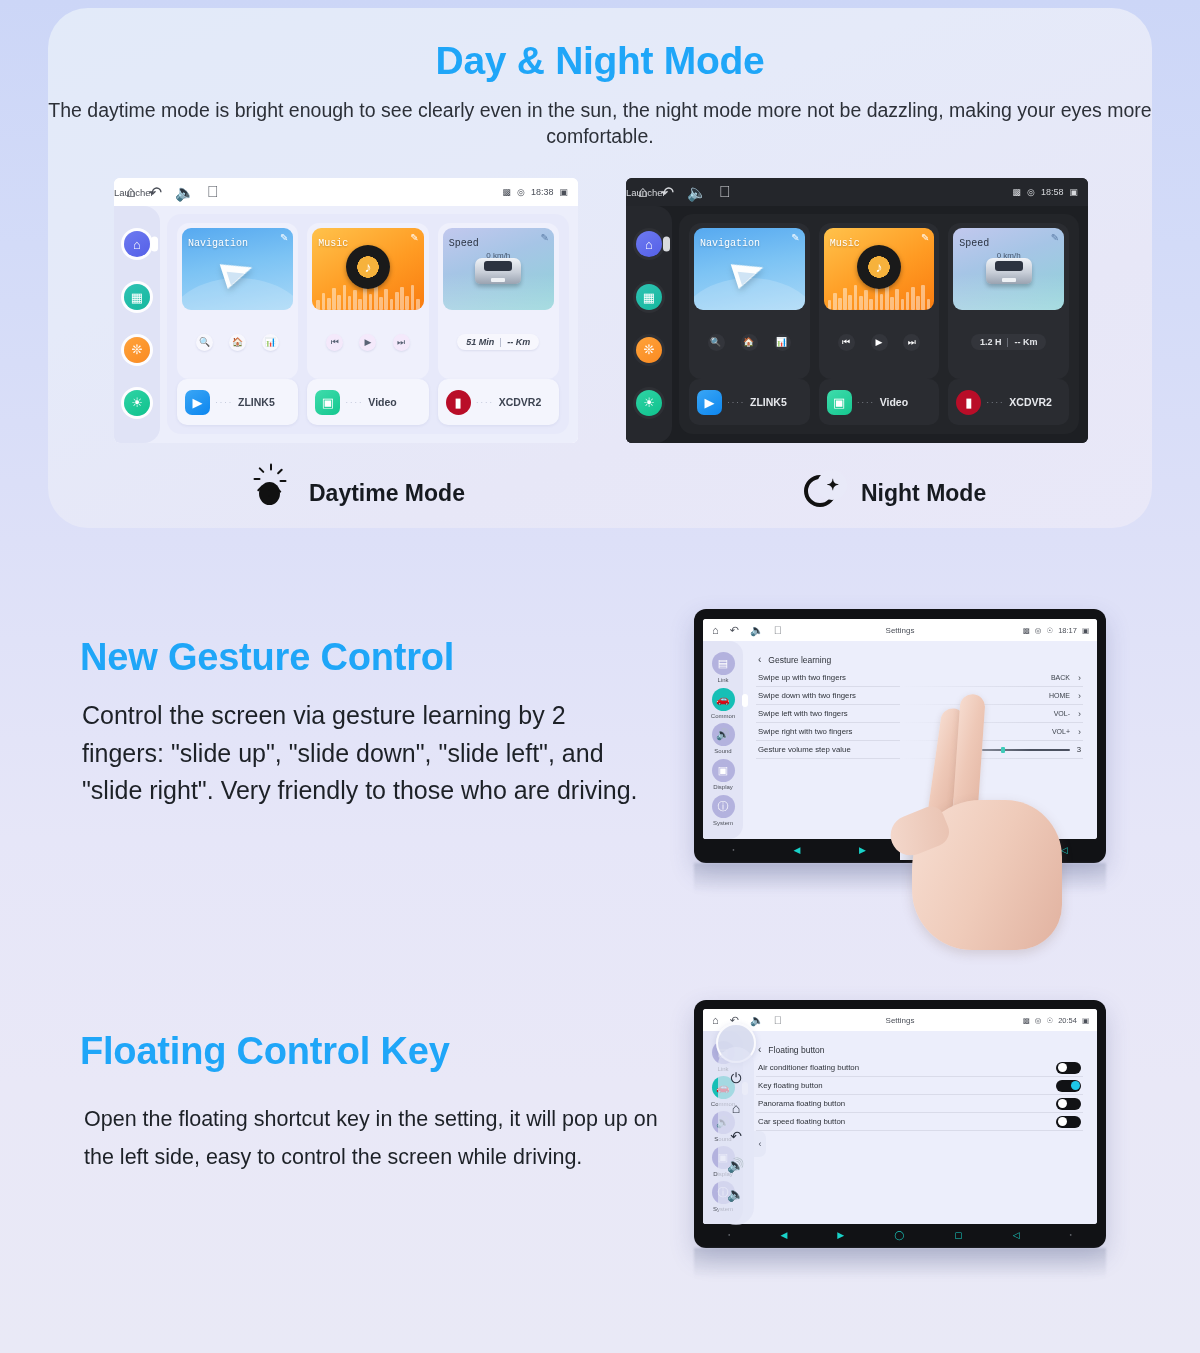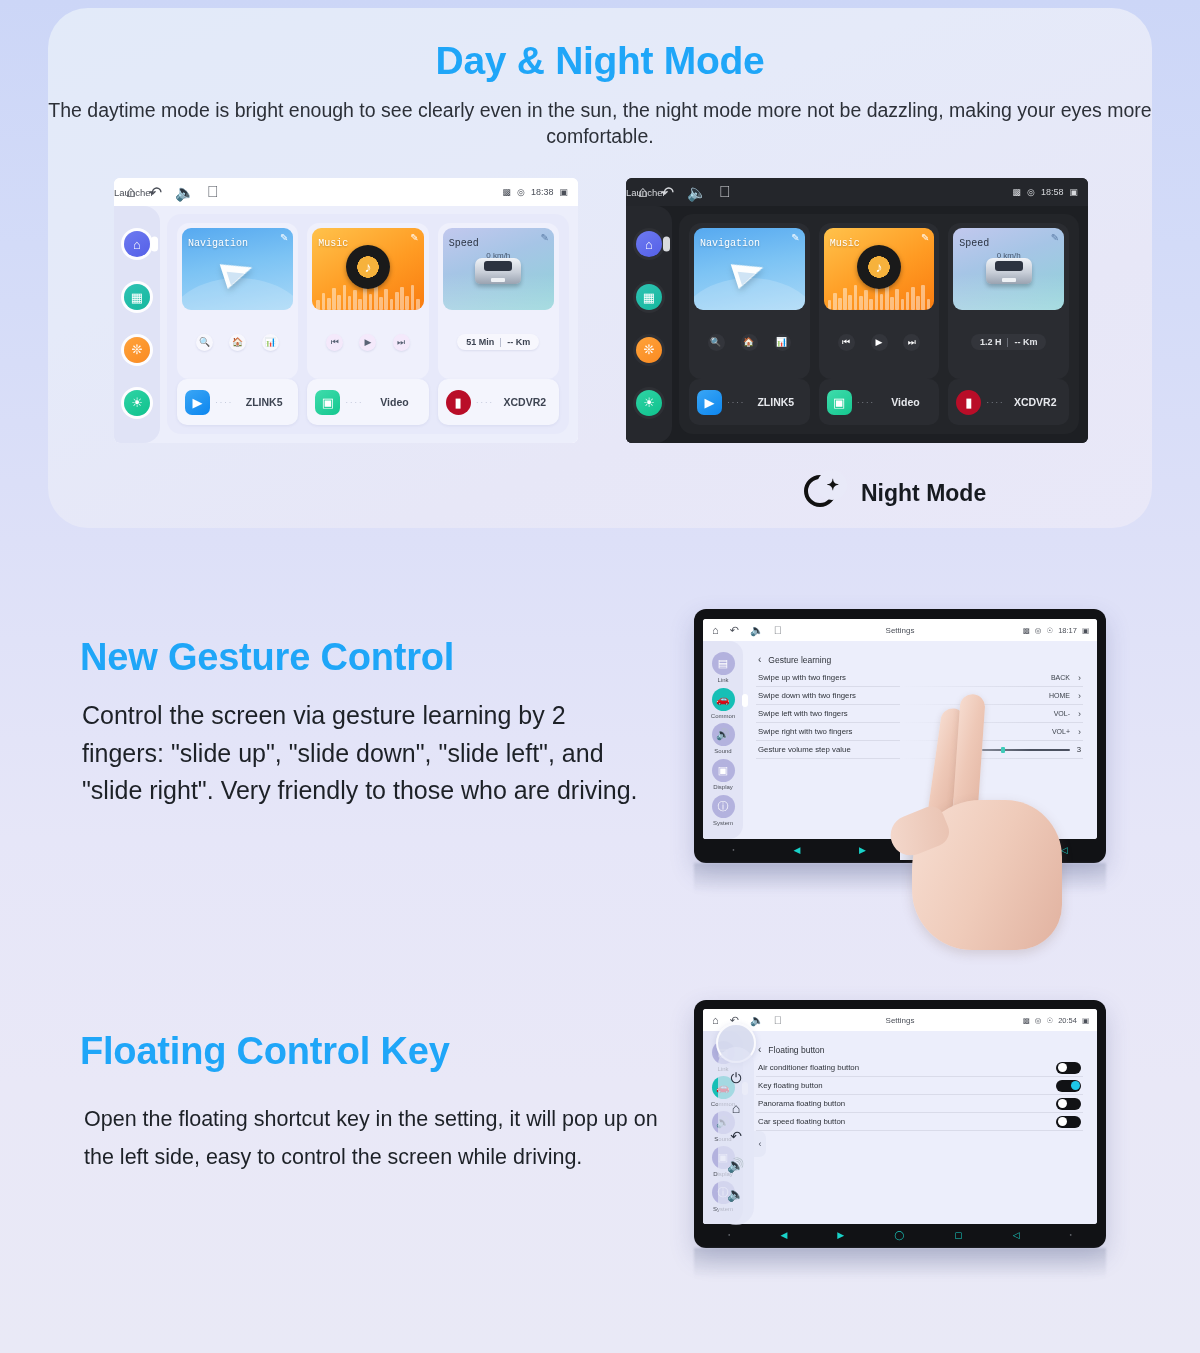--- a/index.html
+++ b/index.html
@@ -188,21 +188,21 @@
   #hu-day .cbtn.pink { background: #f4e9fb; }
   .cbtn.play { color: #5a44e8; }
   #hu-night .cbtn.play { color: #ffffff; }
   .cbtn.prev, .cbtn.next { color: #5a6ae0; }
   #hu-night .cbtn.prev, #hu-night .cbtn.next { color: #ffffff; }
 
   .trip {
     margin: auto; border-radius: 9px; padding: 3px 9px; font-size: 9px;
     display: flex; align-items: center; gap: 6px; font-weight: bold;
   }
-  #hu-day .trip { background: #f7f7fd; color: #3d4452; box-shadow: 0 1px 2px rgba(70,80,140,.12); }
+  #hu-day .trip { background: #f7f7fd; color: #3d4452; box-shadow: 0 1px 2px rgba(70,80,140,.12); font-style: italic; }
   #hu-night .trip { background: #33353b; color: #e3e5e9; }
   .trip .sep { width: 1px; height: 9px; background: #b9bed0; }
   #hu-night .trip .sep { background: #6a6e77; }
 
   .app-row { display: flex; gap: 9px; height: 46px; }
   .app-card {
     flex: 1; border-radius: 10px; display: flex; align-items: center; padding: 0 8px; gap: 5px;
   }
   #hu-day .app-card  { background: #f4f5fd; box-shadow: 0 1px 3px rgba(90,100,160,.10); }
   #hu-night .app-card{ background: #2a2c31; }
@@ -210,21 +210,21 @@
     width: 25px; height: 25px; border-radius: 7px;
     display: flex; align-items: center; justify-content: center; color: #fff; font-size: 13px;
     flex: 0 0 25px;
   }
   .app-ico.zlink { background: linear-gradient(145deg,#3aa6f5,#0d86ef); }
   .app-ico.video { background: linear-gradient(145deg,#3fdcac,#15c78f); }
   .app-ico.dvr   { background: #b90d28; border-radius: 50%; }
   .app-dots { letter-spacing: 1.5px; font-size: 9px; }
   #hu-day .app-dots { color: #c2c7da; }
   #hu-night .app-dots { color: #7d8189; }
-  .app-name { flex: 1; text-align: center; font-size: 10.5px; font-weight: bold; }
+  .app-name { flex: 1; font-size: 10.5px; font-weight: bold; }
   #hu-day .app-name { color: #3d4452; }
   #hu-night .app-name { color: #e7e9ed; }
 
   
   .mode-caption {
     position: absolute; display: flex; align-items: center; gap: 17px;
     font-size: 23px; font-weight: bold; color: #161a20;
   }
   #cap-day   { left: 198px; top: 462px; }
   #cap-night { left: 750px; top: 462px; }
@@ -627,20 +627,34 @@
             <span class="app-ico dvr">▮</span>
             <span class="app-dots">····</span>
             <span class="app-name">XCDVR2</span>
           </div>
         </div>
 
       </div>
     </div>
   </div>
 
+  <div class="mode-caption" id="cap-day">
+    <span class="sun-ico">
+      <span class="core"></span>
+      <i style="transform:rotate(0deg) translate(-50%,-50%)"></i>
+      <i style="transform:rotate(45deg) translate(-50%,-50%)"></i>
+      <i style="transform:rotate(90deg) translate(-50%,-50%)"></i>
+      <i style="transform:rotate(135deg) translate(-50%,-50%)"></i>
+      <i style="transform:rotate(180deg) translate(-50%,-50%)"></i>
+      <i style="transform:rotate(225deg) translate(-50%,-50%)"></i>
+      <i style="transform:rotate(270deg) translate(-50%,-50%)"></i>
+      <i style="transform:rotate(315deg) translate(-50%,-50%)"></i>
+    </span>
+    <span>Daytime Mode</span>
+  </div>
 
   <div class="mode-caption" id="cap-night">
     <span class="moon-ico">
       <span class="m"></span>
       <span class="cut"></span>
       <span class="spark">✦</span>
     </span>
     <span>Night Mode</span>
   </div>
 

